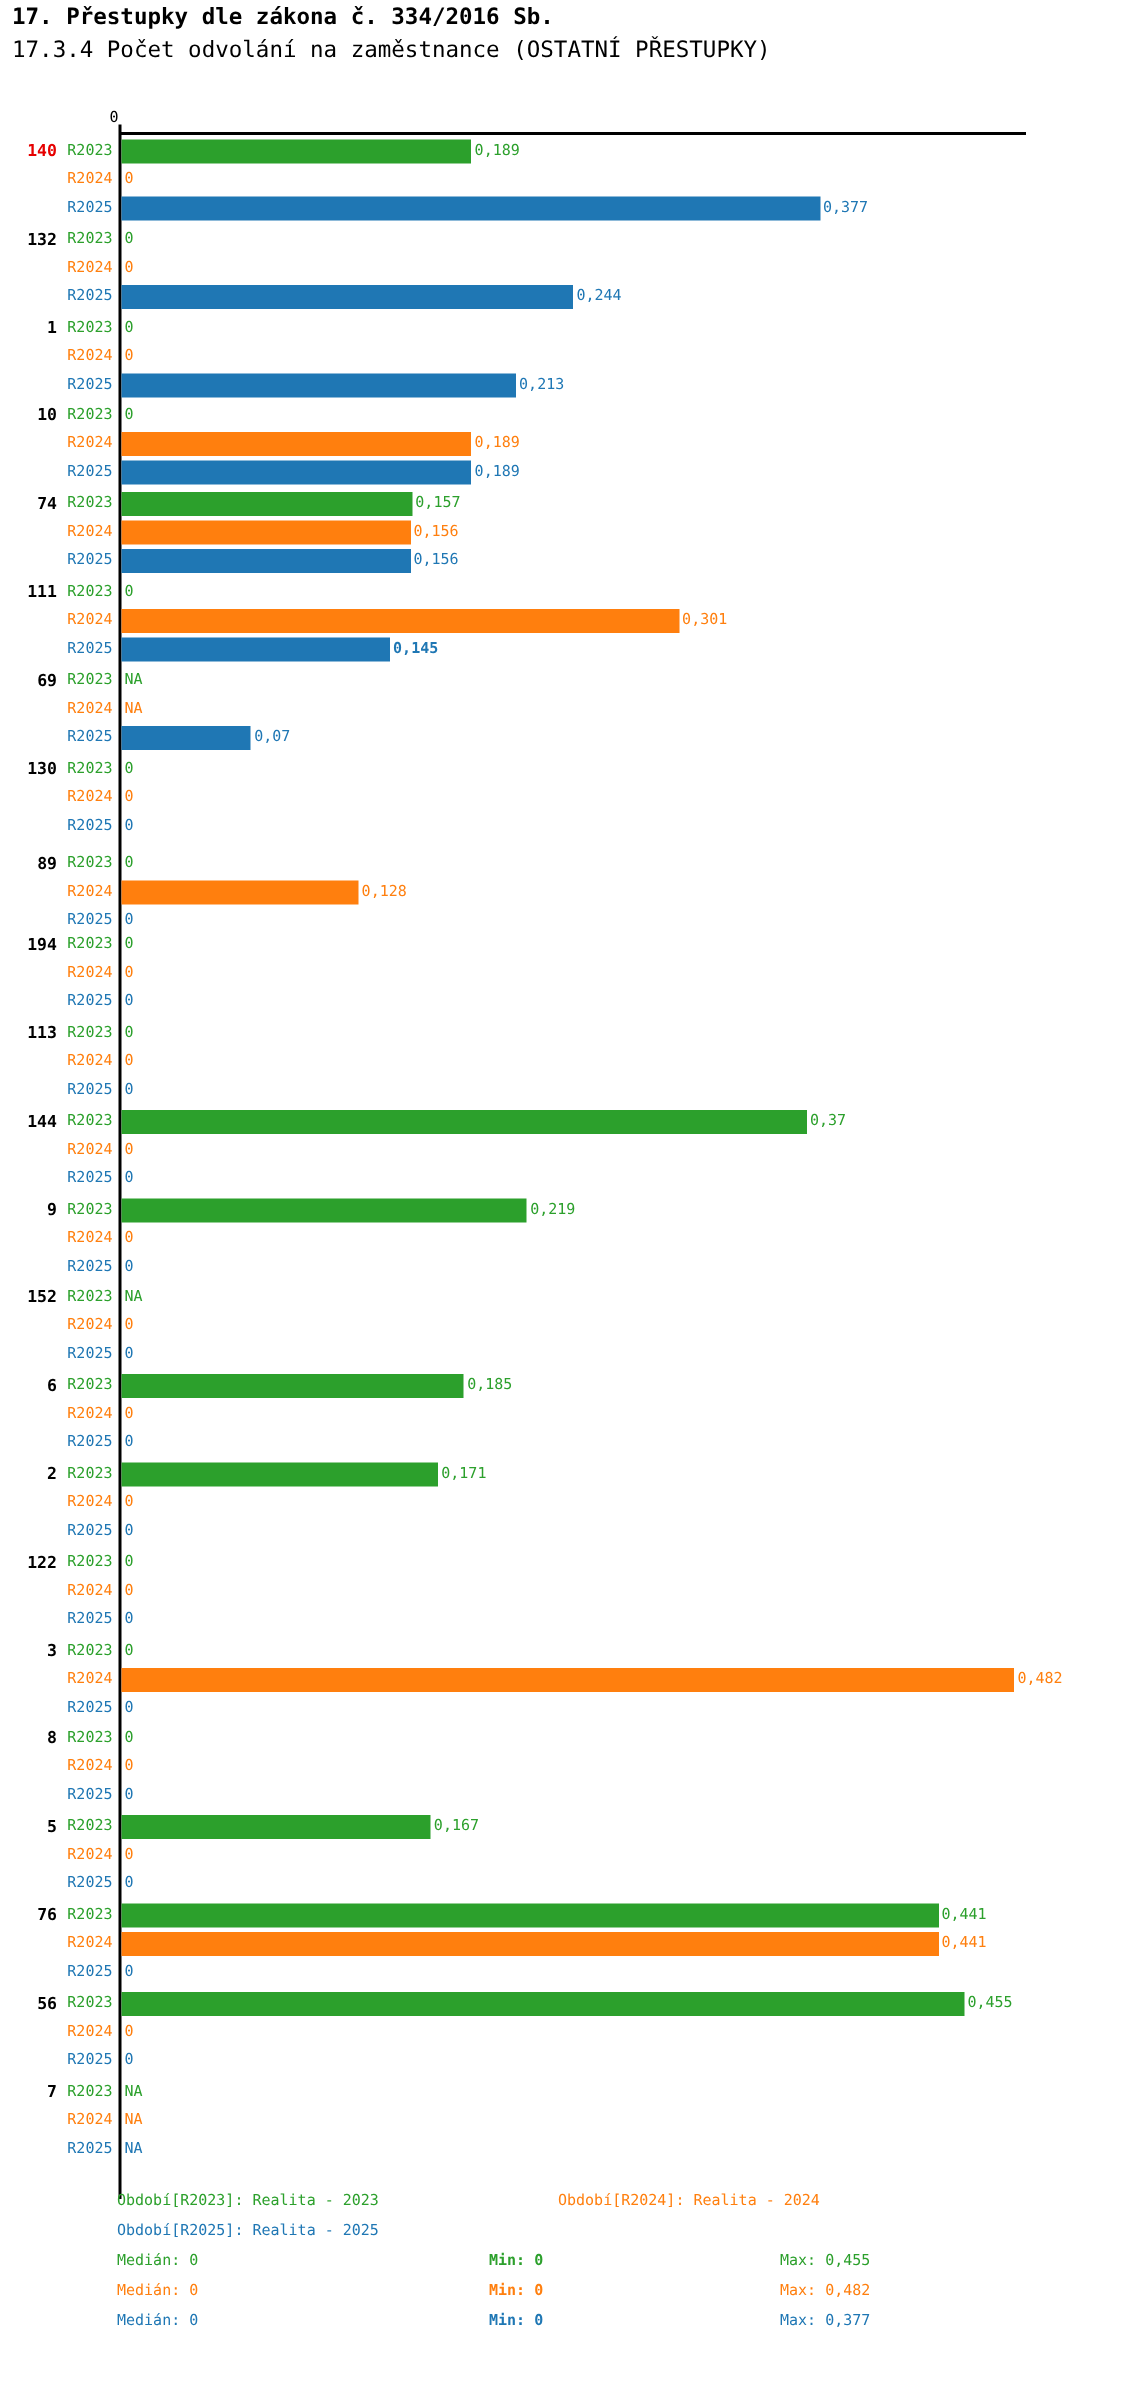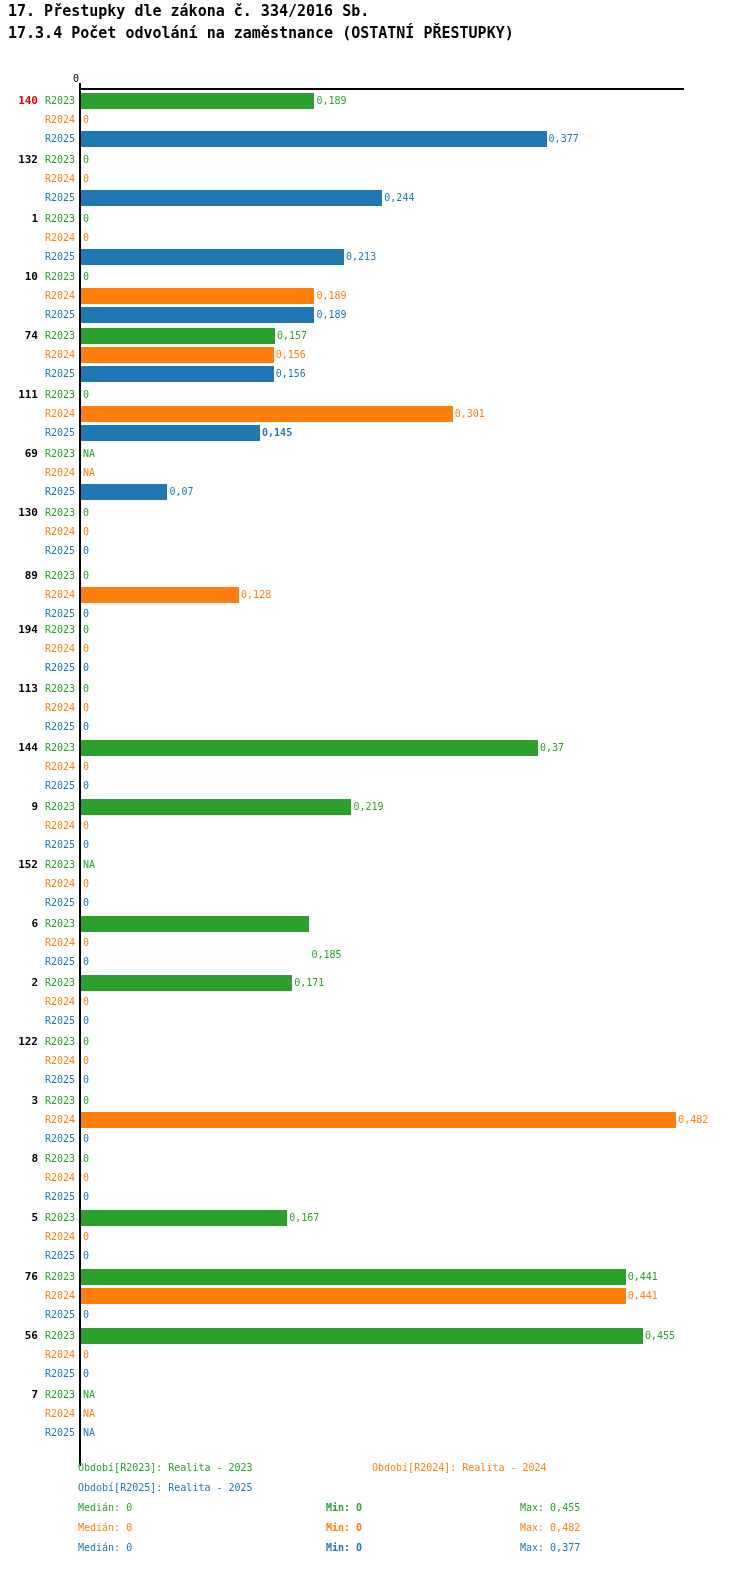--- a/index.html
+++ b/index.html
@@ -21,21 +21,21 @@
   .title-1 {
     font-family: "DejaVu Sans Mono", monospace;
     font-size: 15px;
     font-weight: bold;
     line-height: 22px;
     white-space: nowrap;
   }
   .title-2 {
     font-family: "DejaVu Sans Mono", monospace;
     font-size: 15px;
-    font-weight: bold;
+    font-weight: normal;
     line-height: 22px;
     white-space: nowrap;
   }
   .subtitle {
     font-family: "DejaVu Sans Mono", monospace;
     font-size: 10px;
     line-height: 16px;
     white-space: nowrap;
   }
 
@@ -382,21 +382,21 @@
         <div class="row r2">
           <div class="series-label" style="color: rgb(31, 119, 180);">R2025</div>
           <div class="bar-value" style="color: rgb(31, 119, 180); left: 83px;">0</div>
         </div>
       </div>
       <div class="group" style="top: 915.2px;">
         <div class="grp-label">6</div>
         <div class="row r0">
           <div class="series-label" style="color: rgb(44, 160, 44);">R2023</div>
           <div class="bar" style="width: 228.475px; background: rgb(44, 160, 44);"></div>
-          <div class="bar-value" style="color: rgb(44, 160, 44); left: 311.475px; margin-top: 31px;">0,185</div>
+          <div class="bar-value" style="color: rgb(44, 160, 44); left: 311.475px;">0,185</div>
         </div>
         <div class="row r1">
           <div class="series-label" style="color: rgb(255, 127, 14);">R2024</div>
           <div class="bar-value" style="color: rgb(255, 127, 14); left: 83px;">0</div>
         </div>
         <div class="row r2">
           <div class="series-label" style="color: rgb(31, 119, 180);">R2025</div>
           <div class="bar-value" style="color: rgb(31, 119, 180); left: 83px;">0</div>
         </div>
       </div>

